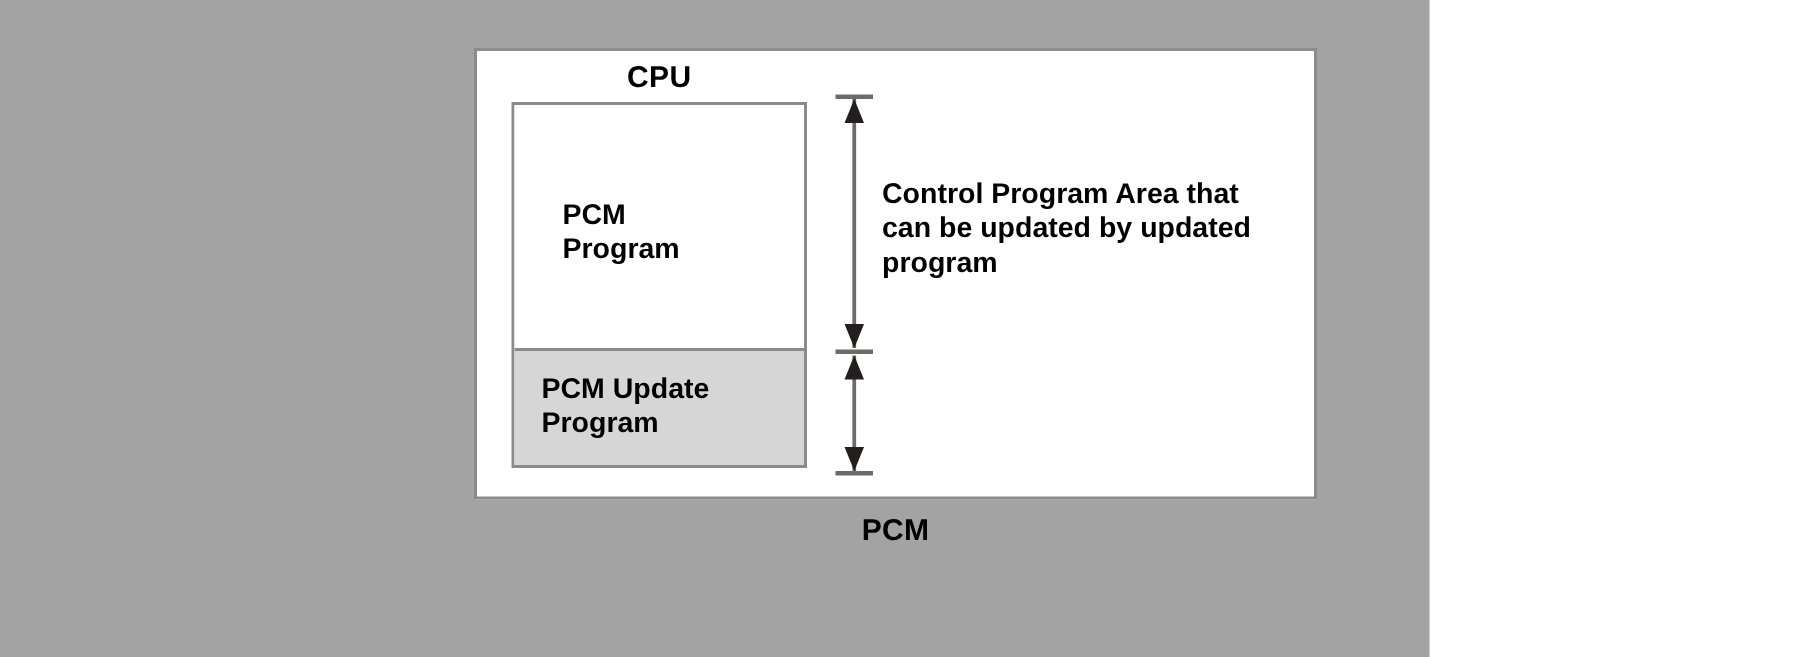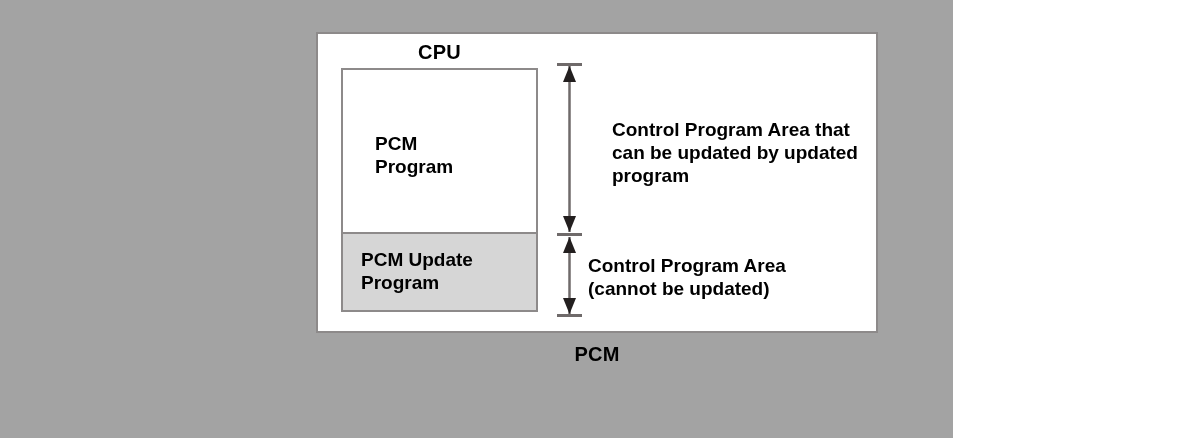--- a/index.html
+++ b/index.html
@@ -105,21 +105,21 @@
   
   .annotation {
     position: absolute;
     font-size: 19px;
     font-weight: bold;
     color: #000000;
     line-height: 23px;
     white-space: pre-line;
   }
   #annotation-upper {
-    left: 612px;
+    left: 588px;
     top: 118px;
     width: 280px;
   }
   #annotation-lower {
     left: 588px;
     top: 254px;
     width: 250px;
   }
 
   
@@ -172,18 +172,16 @@
       <polygon points="569.5,237 563,253 576,253" fill="#231f1f"></polygon>
       <polygon points="569.5,314 563,298 576,298" fill="#231f1f"></polygon>
       <line x1="557" y1="315.5" x2="582" y2="315.5" stroke="#6f6a6a" stroke-width="3"></line>
     </g>
   </svg>
 
   <div class="annotation" id="annotation-upper">Control Program Area that
 can be updated by updated
 program</div>
 
-  <div class="annotation" id="annotation-lower">Control Program Area
-(cannot be updated)</div>
 
   <div id="pcm-label">PCM</div>
 
 </div>
 
 </body></html>

